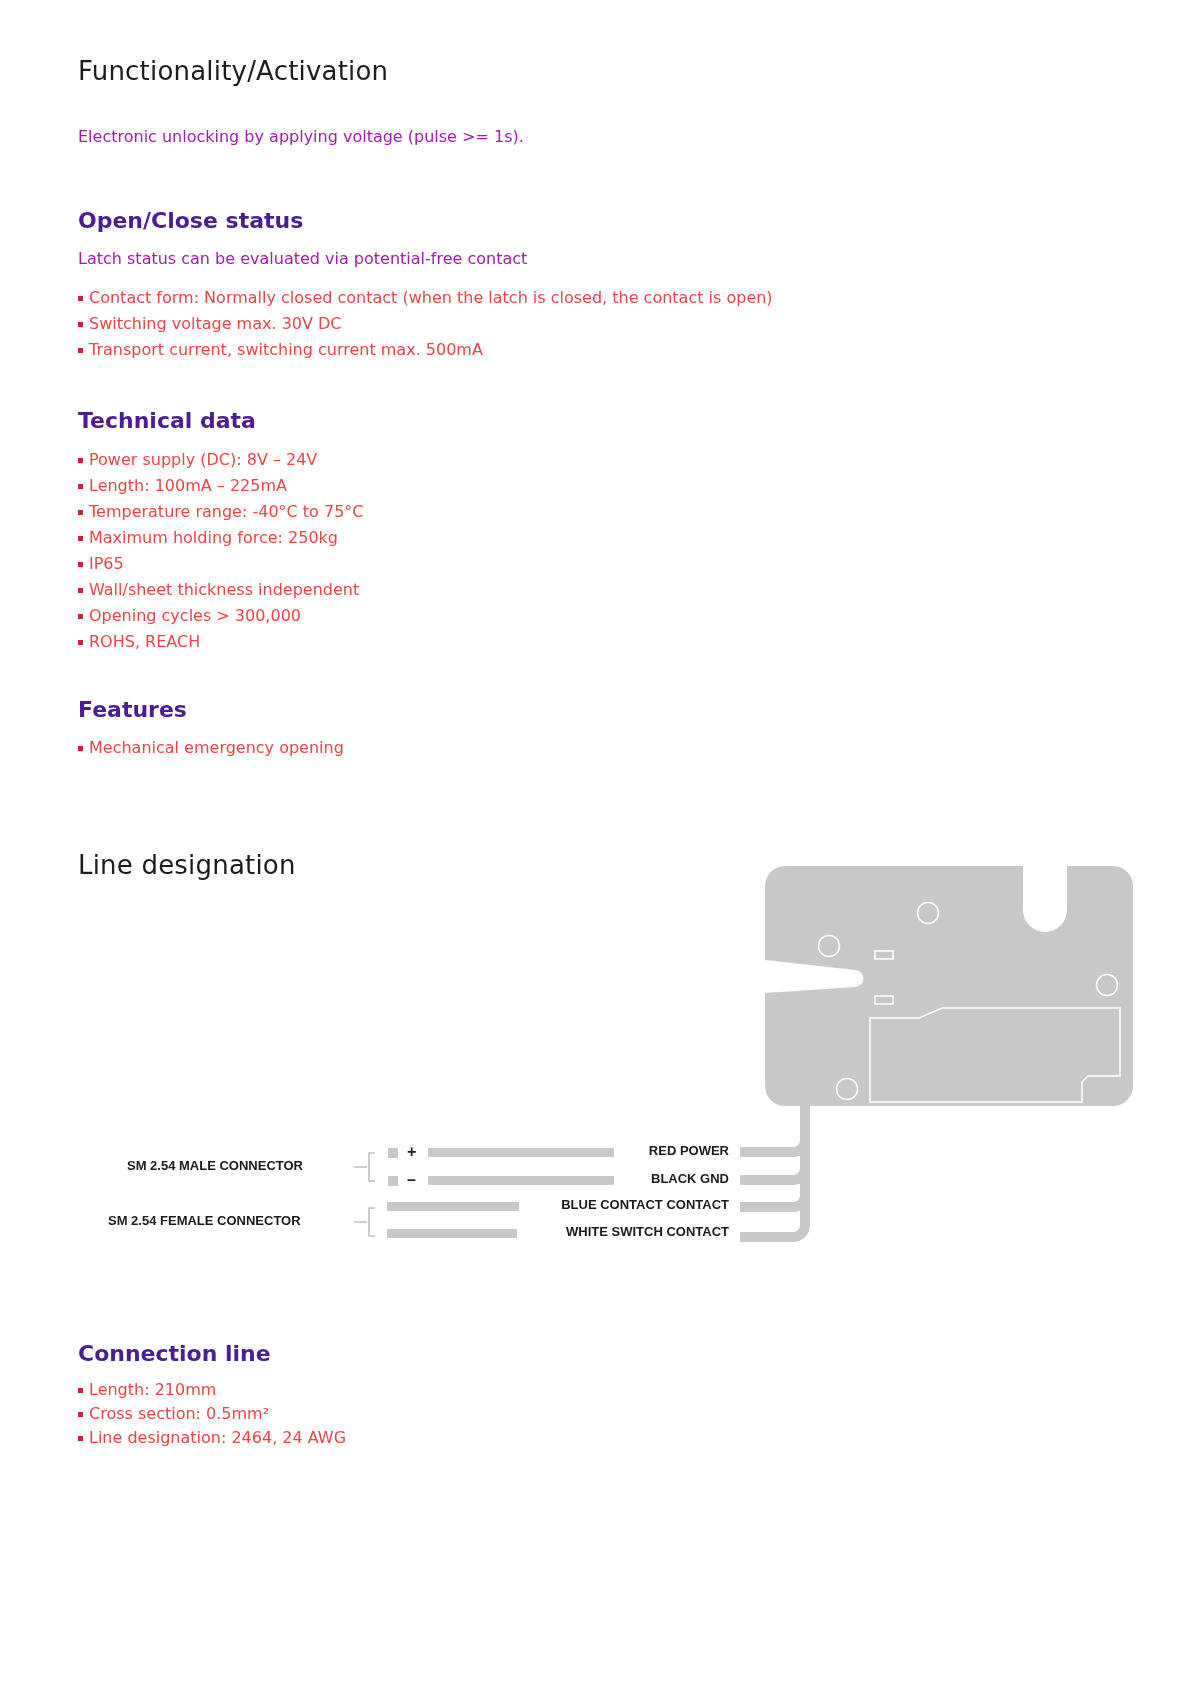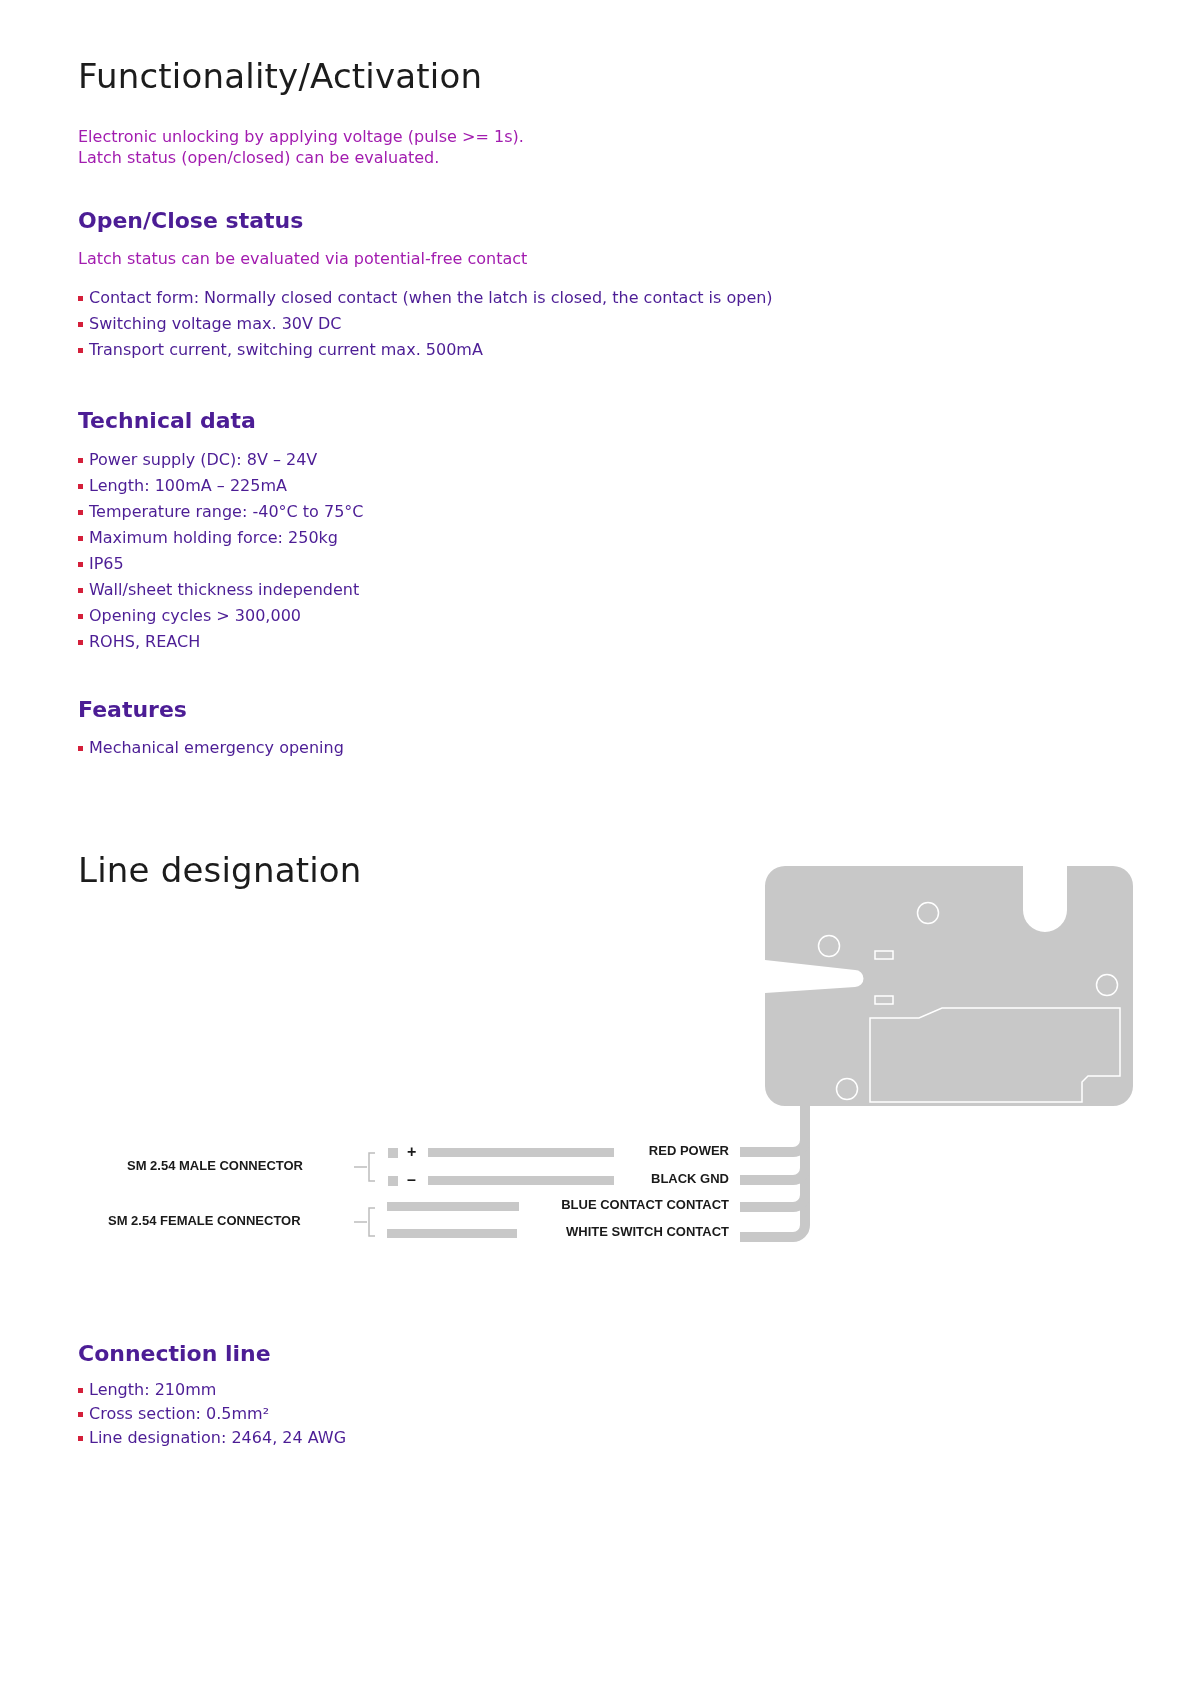--- a/index.html
+++ b/index.html
@@ -1,33 +1,32 @@
 <!DOCTYPE html>
 <html><head>
 <meta charset="utf-8">
 <style>
   html, body { margin: 0; padding: 0; background: #ffffff; }
   body { width: 1194px; height: 1685px; position: relative; overflow: hidden;
          font-family: "DejaVu Sans", sans-serif; color: #1a1a1a; }
   .abs { position: absolute; }
-  .h1 { font-size: 34px; font-weight: normal; color: #1c1c1c; letter-spacing: 0.2px; }
+  .h1 { font-size: 26px; font-weight: normal; color: #1c1c1c; letter-spacing: 0.2px; }
   .h2 { font-size: 22px; font-weight: bold; color: #4c1d95; }
   .p { font-size: 16px; line-height: 21px; color: #a21caf; }
   ul.bl { list-style: none; margin: 0; padding: 0; }
-  ul.bl li { font-size: 16px; color: #4c1d95; position: relative; padding-left: 11px; white-space: nowrap; }
+  ul.bl li { font-size: 16px; color: #ef4444; position: relative; padding-left: 11px; white-space: nowrap; }
   ul.bl li .bullet { position: absolute; left: 0; top: 8px; width: 5px; height: 5px; background: #d41f3a; display: inline-block; }
   .lbl { font-family: "Liberation Sans", sans-serif; font-weight: bold; font-size: 13px; color: #1a1a1a; white-space: nowrap; }
 </style>
 </head>
 <body>
 
 <div class="abs h1" style="left:78px; top:56px;">Functionality/Activation</div>
 <div class="abs p" style="left:78px; top:126px;">
   <div>Electronic unlocking by applying voltage (pulse &gt;= 1s).</div>
-  <div>Latch status (open/closed) can be evaluated.</div>
 </div>
 
 <div class="abs h2" style="left:78px; top:208px;">Open/Close status</div>
 <div class="abs p" style="left:78px; top:248px;">Latch status can be evaluated via potential-free contact</div>
 <ul class="abs bl" style="left:78px; top:288px;">
   <li style="height:26px;"><span class="bullet"></span><span>Contact form: Normally closed contact (when the latch is closed, the contact is open)</span></li>
   <li style="height:26px;"><span class="bullet"></span><span>Switching voltage max. 30V DC</span></li>
   <li style="height:26px;"><span class="bullet"></span><span>Transport current, switching current max. 500mA</span></li>
 </ul>
 

